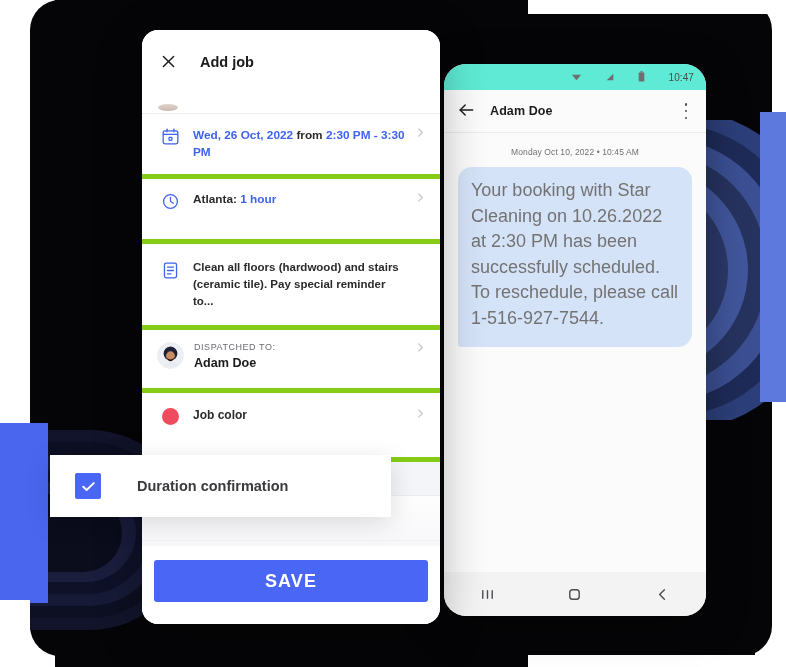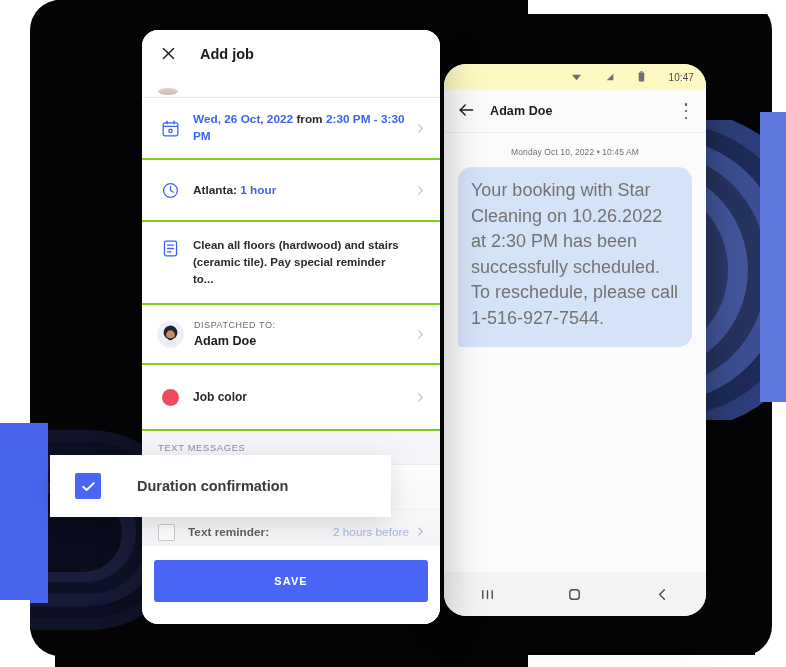--- a/index.html
+++ b/index.html
@@ -55,21 +55,21 @@
   
   .phone{
     position:absolute;left:444px;top:64px;width:262px;height:552px;
     background:#fbfbfc;
     border-radius:22px;
     overflow:hidden;
     box-shadow:0 10px 40px rgba(0,0,0,.35);
   }
   .phone-status{
     height:26px;display:flex;align-items:center;justify-content:flex-end;
-    padding:0 12px 0 0;gap:23px;background:#fef9c3;
+    padding:0 12px 0 0;gap:23px;background:#5eead4;
   }
   .phone-status .t{font-size:10px;color:#4c4c4e;letter-spacing:.1px;}
   .ic-wifi,.ic-sig,.ic-bat{display:inline-block;}
   .phone-head{
     height:42px;display:flex;align-items:center;padding:0 12px;background:#fbfbfc;
     border-bottom:1px solid #ececed;
   }
   .phone-head .back{width:22px;height:22px;flex:0 0 auto;}
   .phone-title{
     font-size:12.5px;font-weight:bold;color:#1c1c1e;margin-left:12px;flex:1;
@@ -98,35 +98,35 @@
   }
   .phone-nav div{display:flex;align-items:center;justify-content:center;width:46px;height:30px;}
 
   
   .addjob{
     position:absolute;left:142px;top:30px;width:298px;height:594px;
     background:#ffffff;border-radius:16px;overflow:hidden;
     box-shadow:0 12px 46px rgba(0,0,0,.30);
   }
   .aj-head{
-    height:48px;display:flex;align-items:center;padding:0 18px;background:#fff;
+    height:48px;display:flex;align-items:center;padding:8px 18px;background:#fff;
   }
   .aj-close{width:18px;height:18px;flex:0 0 auto;}
   .aj-title{font-size:14.5px;font-weight:bold;color:#1b1b1d;margin-left:22px;}
   .aj-scrollpeek{
     height:19px;border-bottom:1px solid #ececef;position:relative;background:#fff;
   }
   .aj-scrollpeek .sliver{
     position:absolute;left:16px;top:10px;width:20px;height:7px;border-radius:50%;
     background:linear-gradient(#cbb0a0,#9c7f72);opacity:.55;
   }
   .row{
-    display:flex;align-items:center;
+    display:flex;align-items:flex-start;
     padding:13px 14px 13px 16px;
-    border-bottom:2px solid #84cc16;
+    border-bottom:5px solid #84cc16;
     background:#fff;
     min-height:34px;
   }
   .row .ric{width:24px;flex:0 0 24px;display:flex;align-items:center;justify-content:center;}
   .row .rbody{flex:1;padding-left:11px;padding-right:6px;}
   .row .chev{width:12px;flex:0 0 12px;display:flex;align-items:center;justify-content:center;}
   .t-blue{color:#3d63f0;}
   .t-dark{color:#2b2b2e;}
   .row-date{font-size:11.8px;line-height:1.45;font-weight:bold;}
   .row-dur{font-size:11.8px;font-weight:bold;}
@@ -159,21 +159,21 @@
     width:15px;height:15px;border:1.6px solid #b9b9c2;border-radius:2px;flex:0 0 15px;background:#fff;
   }
   .rem-lbl{font-size:11.8px;font-weight:bold;color:#2b2b2e;margin-left:13px;flex:1;}
   .rem-val{font-size:11.8px;color:#8e9cdc;margin-right:6px;}
   .save-wrap{
     position:absolute;left:0;bottom:0;width:100%;background:#fff;padding:14px 12px 22px;
     box-sizing:border-box;
   }
   .save-btn{
     width:100%;height:42px;background:#4a66f5;color:#fff;border:0;border-radius:3px;
-    font-size:11px;font-weight:bold;letter-spacing:1.1px;font-family:"Liberation Sans",sans-serif;
+    font-size:18px;font-weight:bold;letter-spacing:1.1px;font-family:"Liberation Sans",sans-serif;
     cursor:pointer;
   }
 
   
   .ic-card{
     position:absolute;left:50px;top:455px;width:341px;height:62px;
     background:#ffffff;display:flex;align-items:center;padding:0 0 0 25px;
     box-sizing:border-box;
     box-shadow:0 6px 26px rgba(0,0,0,.13);
   }

